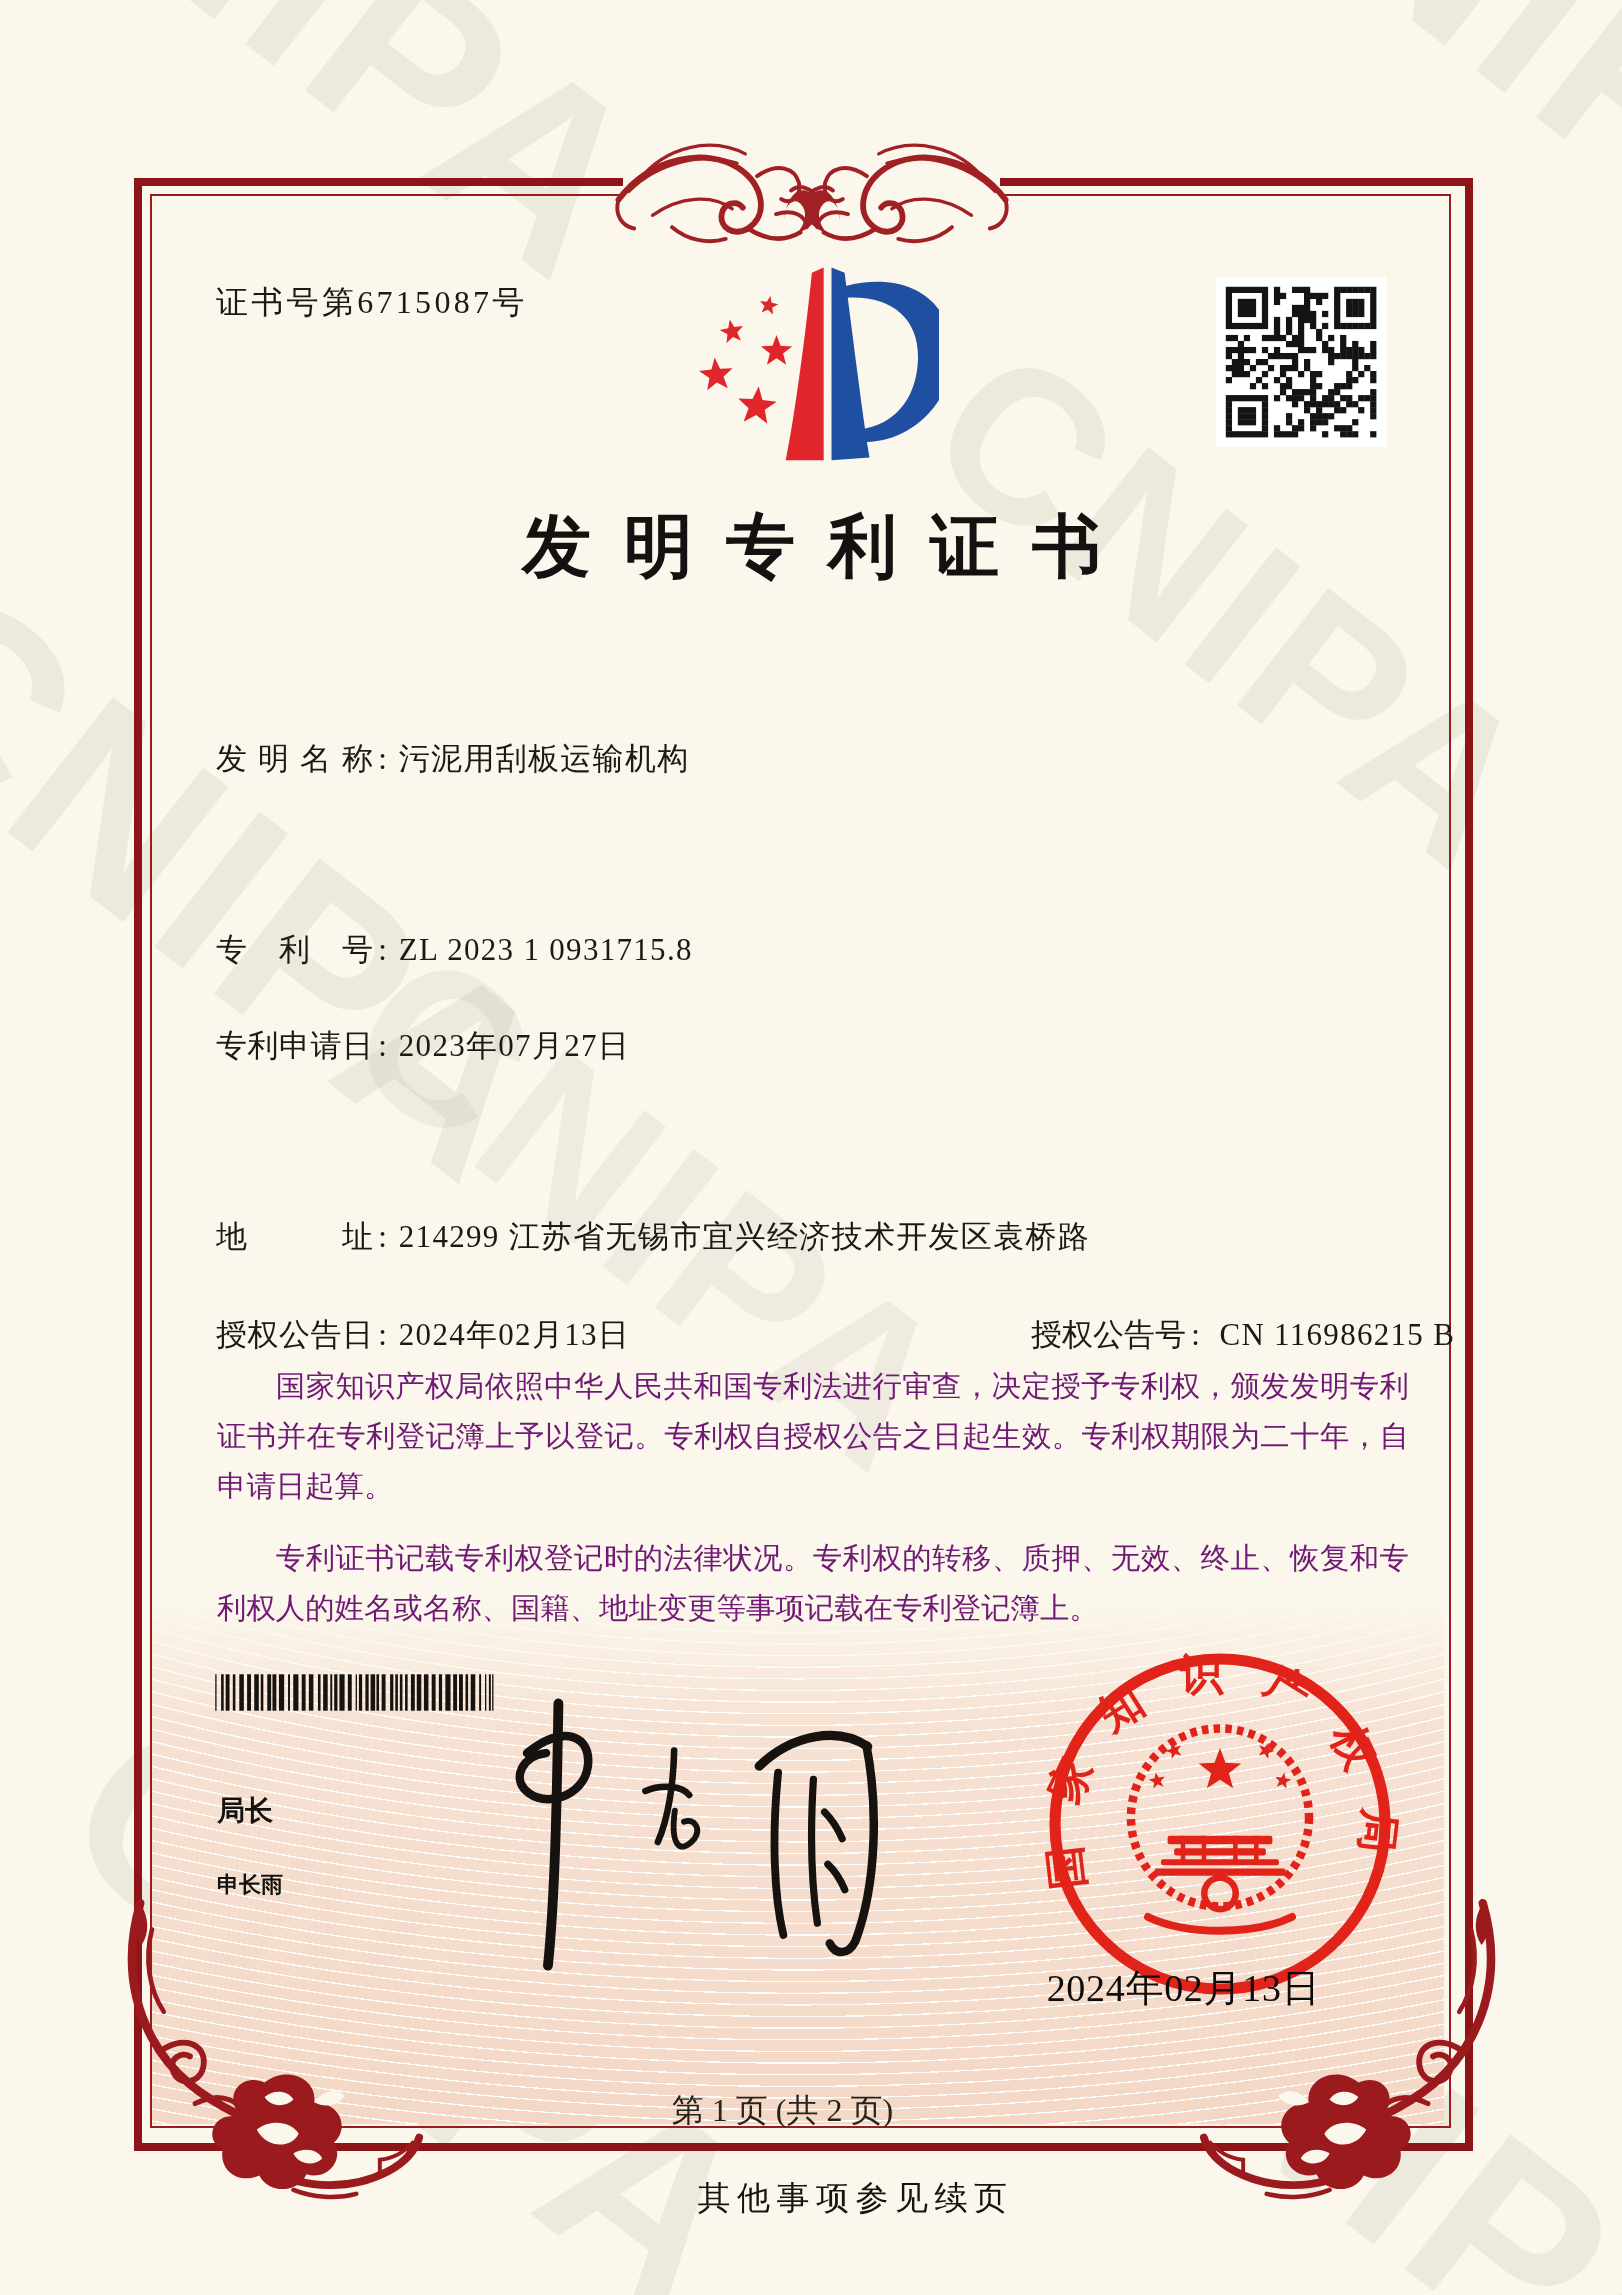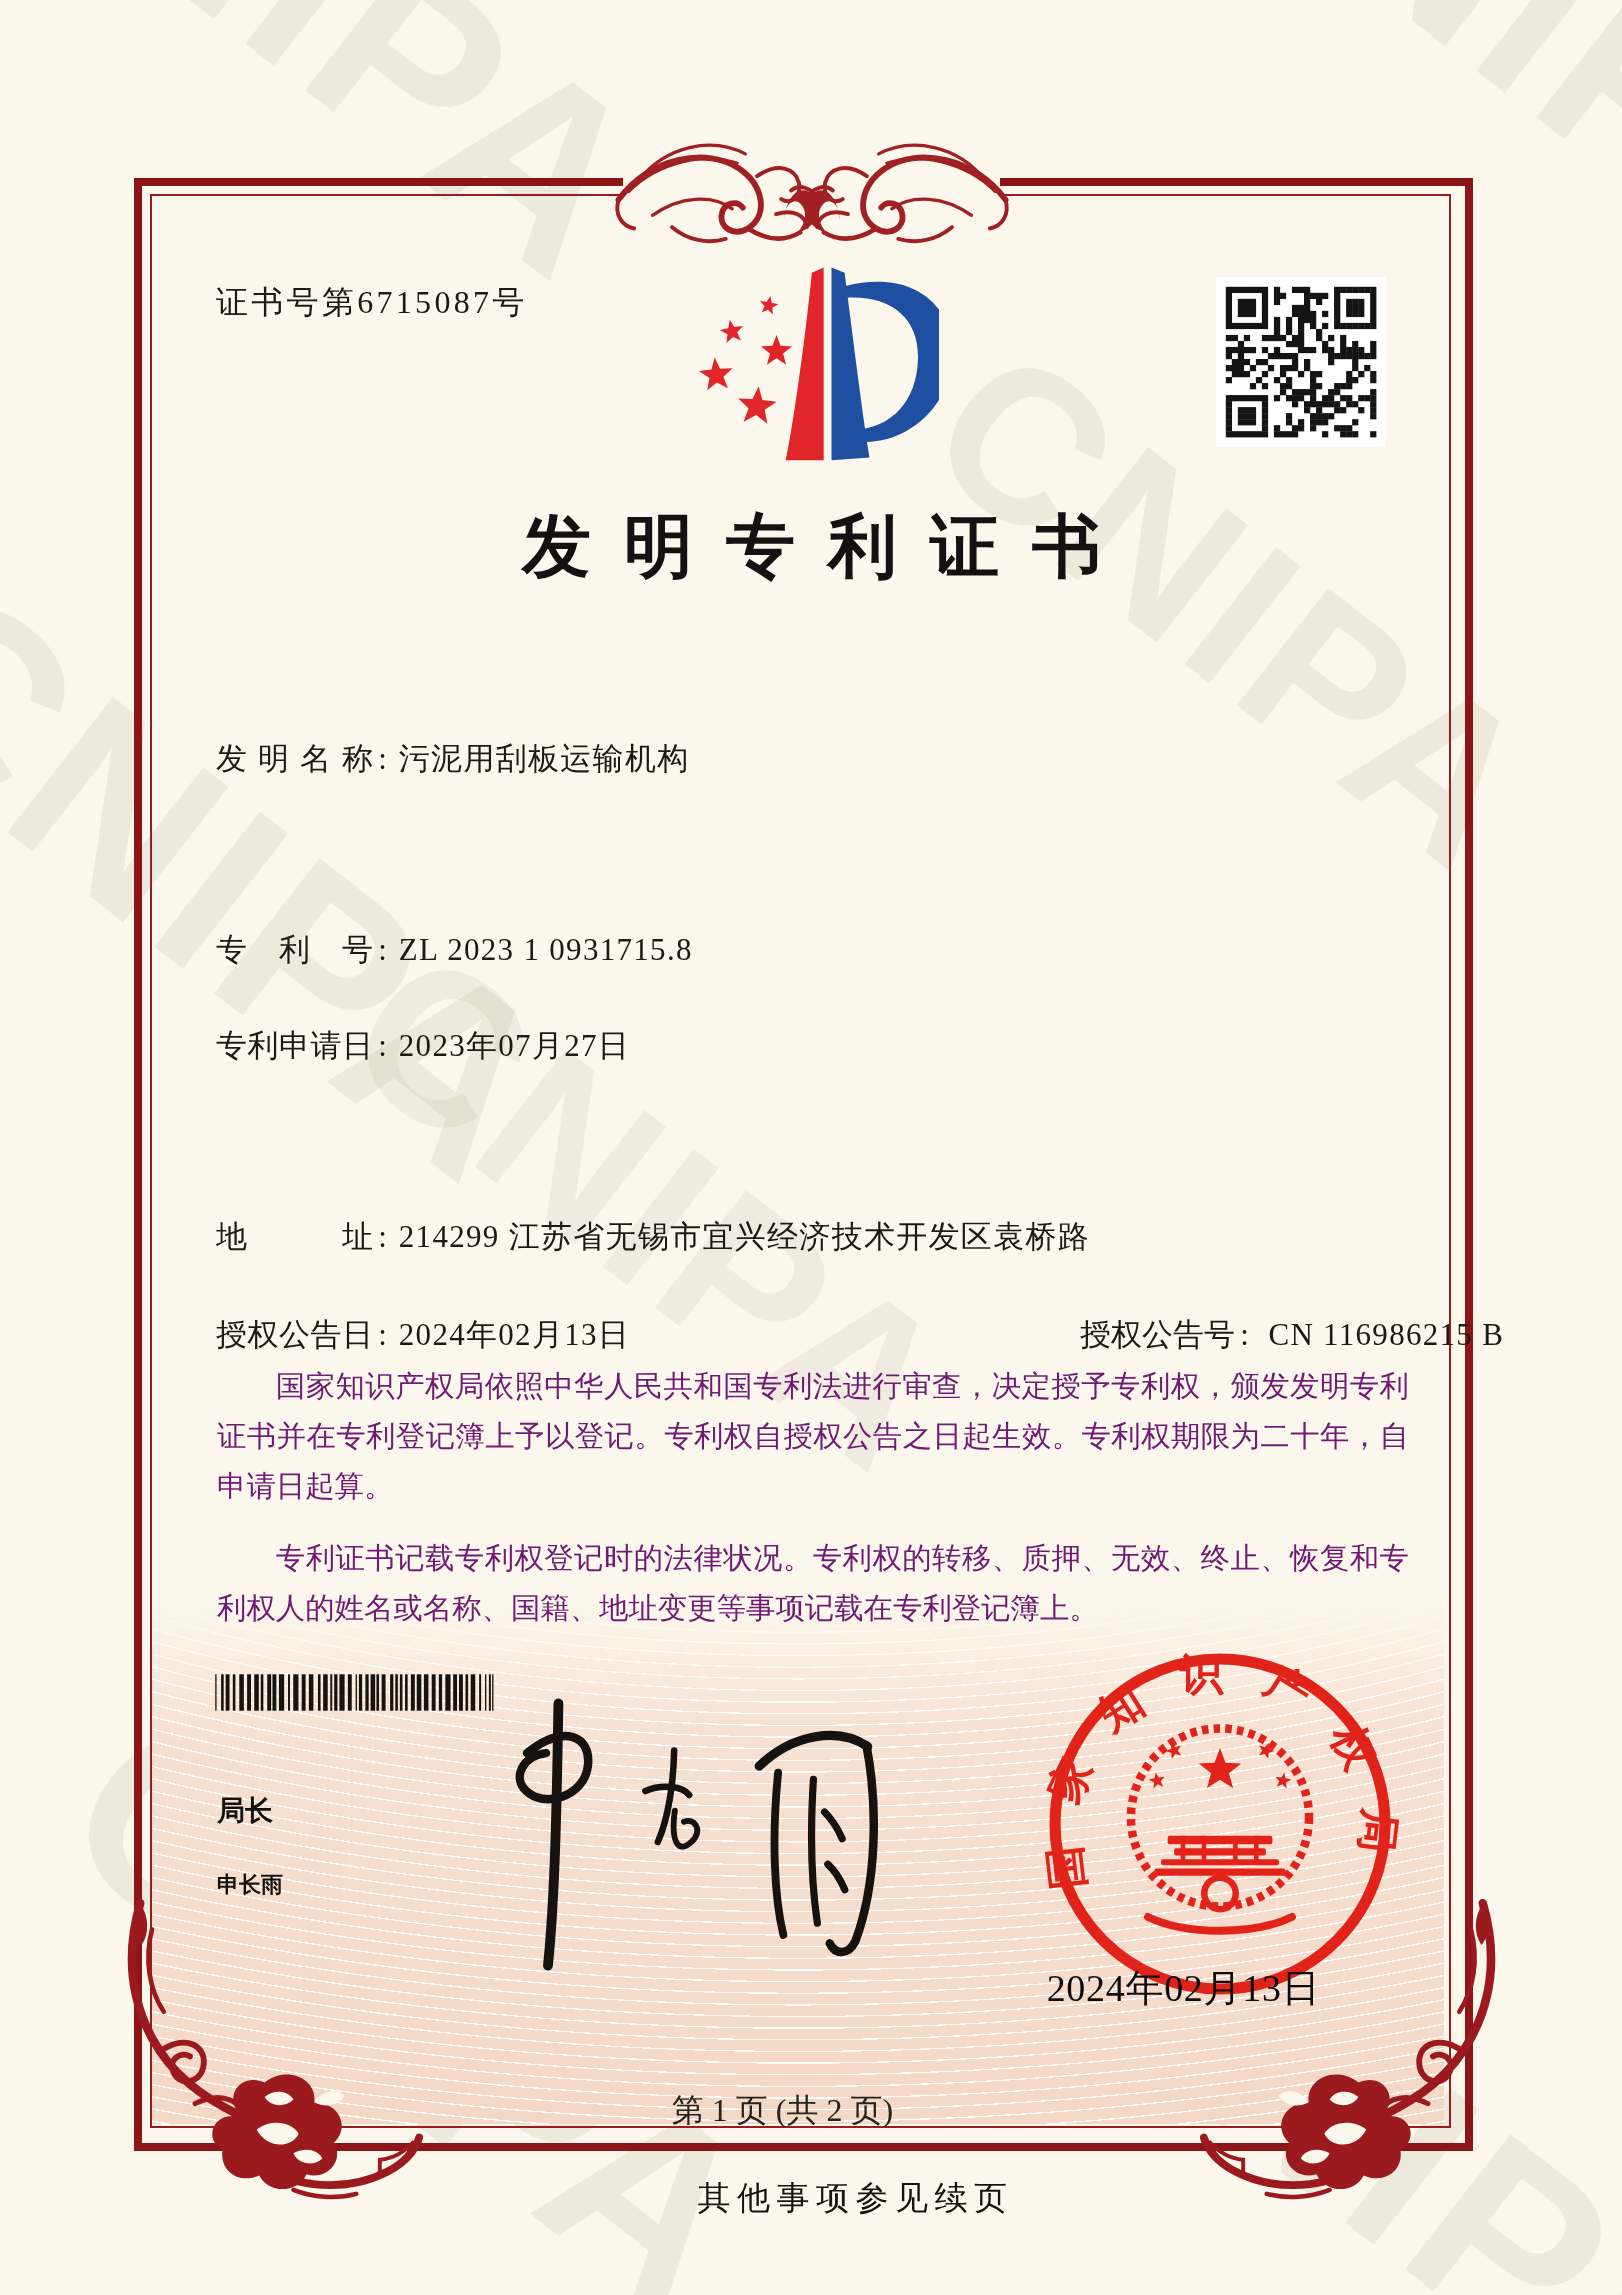--- a/index.html
+++ b/index.html
@@ -33,21 +33,21 @@
   .cert-no{position:absolute;left:216px;top:281px;font-size:32px;letter-spacing:3.3px;z-index:4;}
   .title{
     position:absolute;left:0;top:501px;width:1623px;text-align:center;z-index:4;
     font-size:69px;font-weight:bold;letter-spacing:33px;margin-left:16.4px;color:#141210;
   }
   
   .frow{position:absolute;left:216px;height:41px;font-size:31px;white-space:nowrap;z-index:4;}
   .flabel{display:inline-block;width:157px;text-align:justify;text-align-last:justify;vertical-align:baseline;}
   .fcolon{margin-left:5.2px;}
   .fval{margin-left:12px;letter-spacing:1.3px;}
-  .grant2{position:absolute;left:864px;top:0;white-space:nowrap;}
+  .grant2{position:absolute;left:815px;top:0;white-space:nowrap;}
   
   .paras{position:absolute;left:217px;top:1361px;width:1192px;z-index:4;}
   .paras p{
     margin:0 0 22px 0;font-size:29.4px;line-height:50px;text-indent:2em;
     text-align:justify;color:#701a75;
   }
   
   .barcode{position:absolute;left:213px;top:1673px;z-index:4;}
   .sign-title{position:absolute;left:217px;top:1792px;font-size:28px;font-weight:bold;z-index:4;color:#15120e;}
   .sign-name{position:absolute;left:217px;top:1870px;font-size:22px;font-weight:bold;z-index:4;color:#15120e;}

